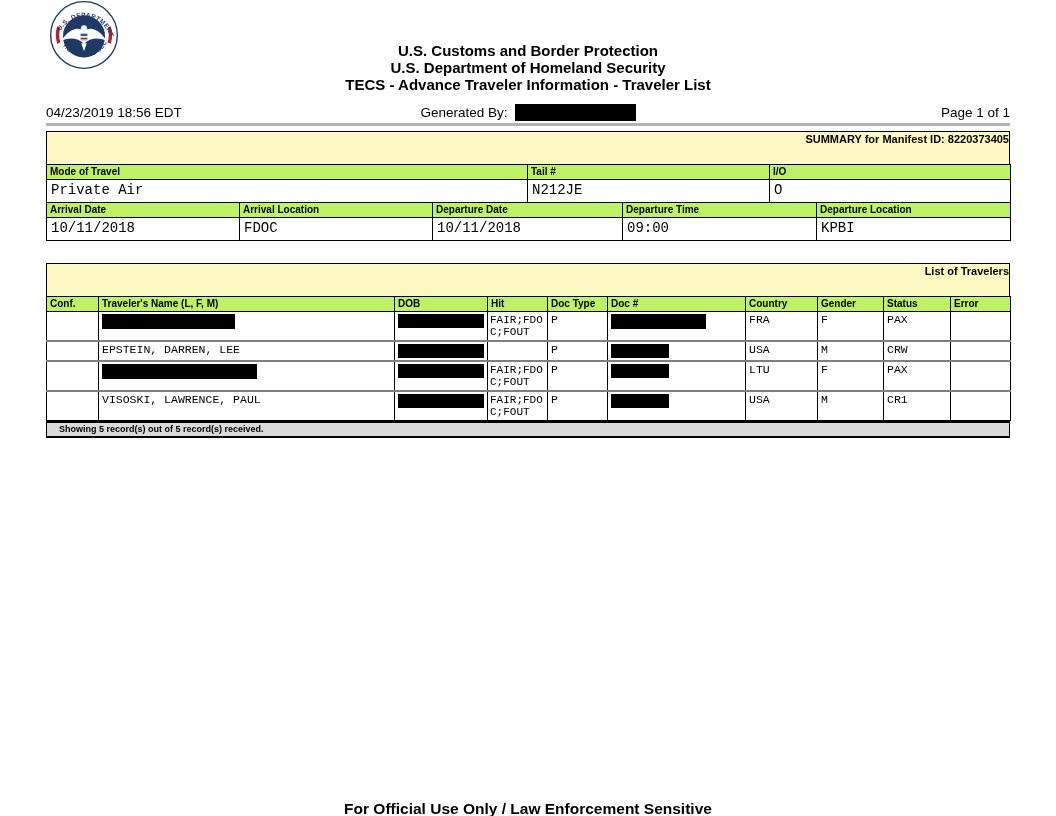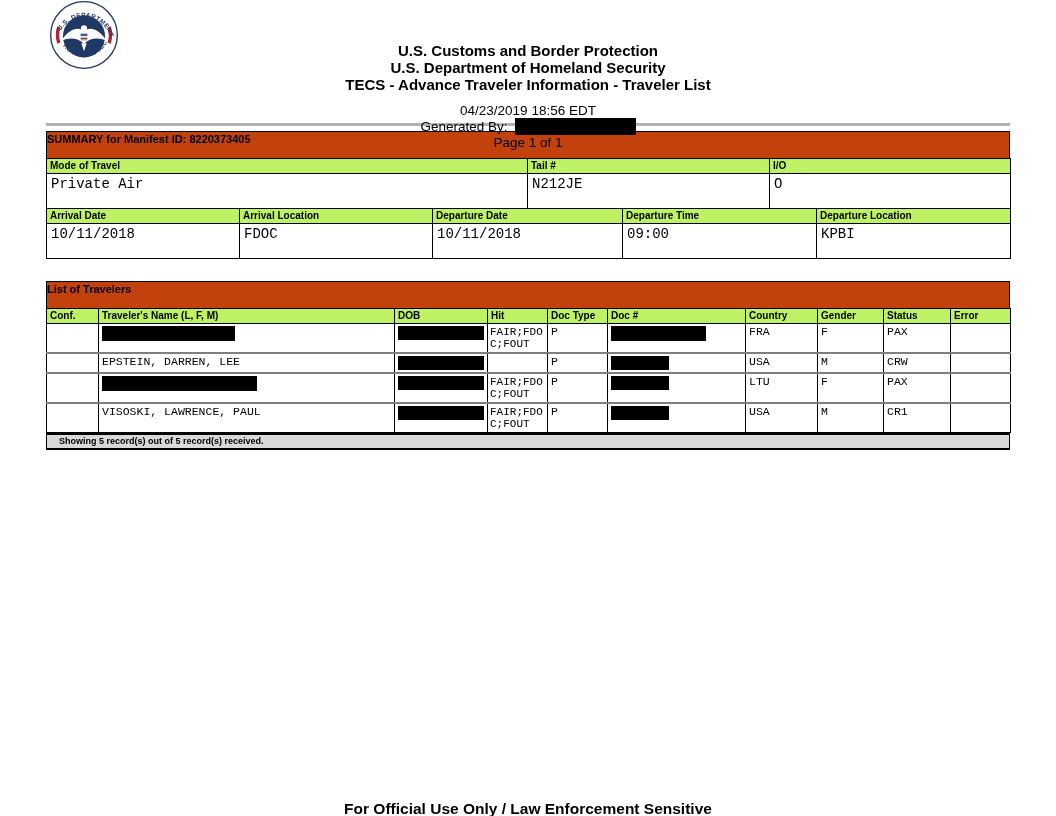--- a/index.html
+++ b/index.html
@@ -4,36 +4,36 @@
 <style>
   * { margin:0; padding:0; box-sizing:border-box; }
   html,body { width:1056px; height:816px; background:#ffffff; font-family:"Liberation Sans", sans-serif; color:#000; position:relative; }
   .content { position:absolute; left:46px; top:0; width:964px; }
 
   
   .page-header { position:relative; padding-top:36px; min-height:72px; }
   .seal { position:absolute; left:4px; top:1px; }
   .titles { text-align:center; font-weight:bold; font-size:15px; line-height:17px; padding-top:6px; }
 
-  .info-row { display:flex; align-items:center; margin-top:10px; height:18px;flex-direction:column; }
+  .info-row { display:flex; align-items:center; margin-top:10px; height:18px; }
   .info-left  { flex:1; font-size:13.5px; }
   .info-center{ flex:0 0 auto; font-size:13.5px; display:flex; align-items:center; }
   .info-right { flex:1; text-align:right; font-size:13.5px; }
   .redact { background:#000; display:inline-block; vertical-align:middle; }
   .gen-redact { width:121px; height:17px; margin-left:7px; }
 
   .rule { height:3px; background:#b2b2b2; margin-top:2px; }
 
   
-  .section-bar { background:#c2410c; border:1px solid #000; border-bottom:none; text-align:left; font-weight:bold; font-size:11px; line-height:14px; height:27px; }
+  .section-bar { background:#fef9c3; border:1px solid #000; border-bottom:none; text-align:right; font-weight:bold; font-size:11px; line-height:14px; height:33px; }
   table { border-collapse:collapse; width:100%; table-layout:fixed; }
   th { background:#bef264; border:1px solid #000; font-size:10px; font-weight:bold; text-align:left; padding:1px 3px; line-height:12px; }
   td { border:1px solid #000; font-family:"Liberation Mono", monospace; font-size:11.5px; line-height:12px; padding:2px 3px; vertical-align:top; }
   .summary-wrap { margin-top:5px; }
-  .summary-wrap td { font-size:14px; line-height:16px; padding:2px 4px 16px 4px; }
+  .summary-wrap td { font-size:14px; line-height:16px; padding:2px 4px 4px 4px; }
 
   .list-wrap { margin-top:22px; }
   .list-wrap tbody tr + tr td { border-top:2px solid #7f7f7f; }
   .list-wrap td.hit { font-size:11px; word-break:break-all; padding:2px 2px; }
   .name-redact-1 { width:133px; height:15px; }
   .name-redact-4 { width:155px; height:15px; }
   .dob-redact { width:86px; height:14px; }
   .doc-redact-lg { width:95px; height:15px; }
   .doc-redact-sm { width:58px; height:14px; }
 

